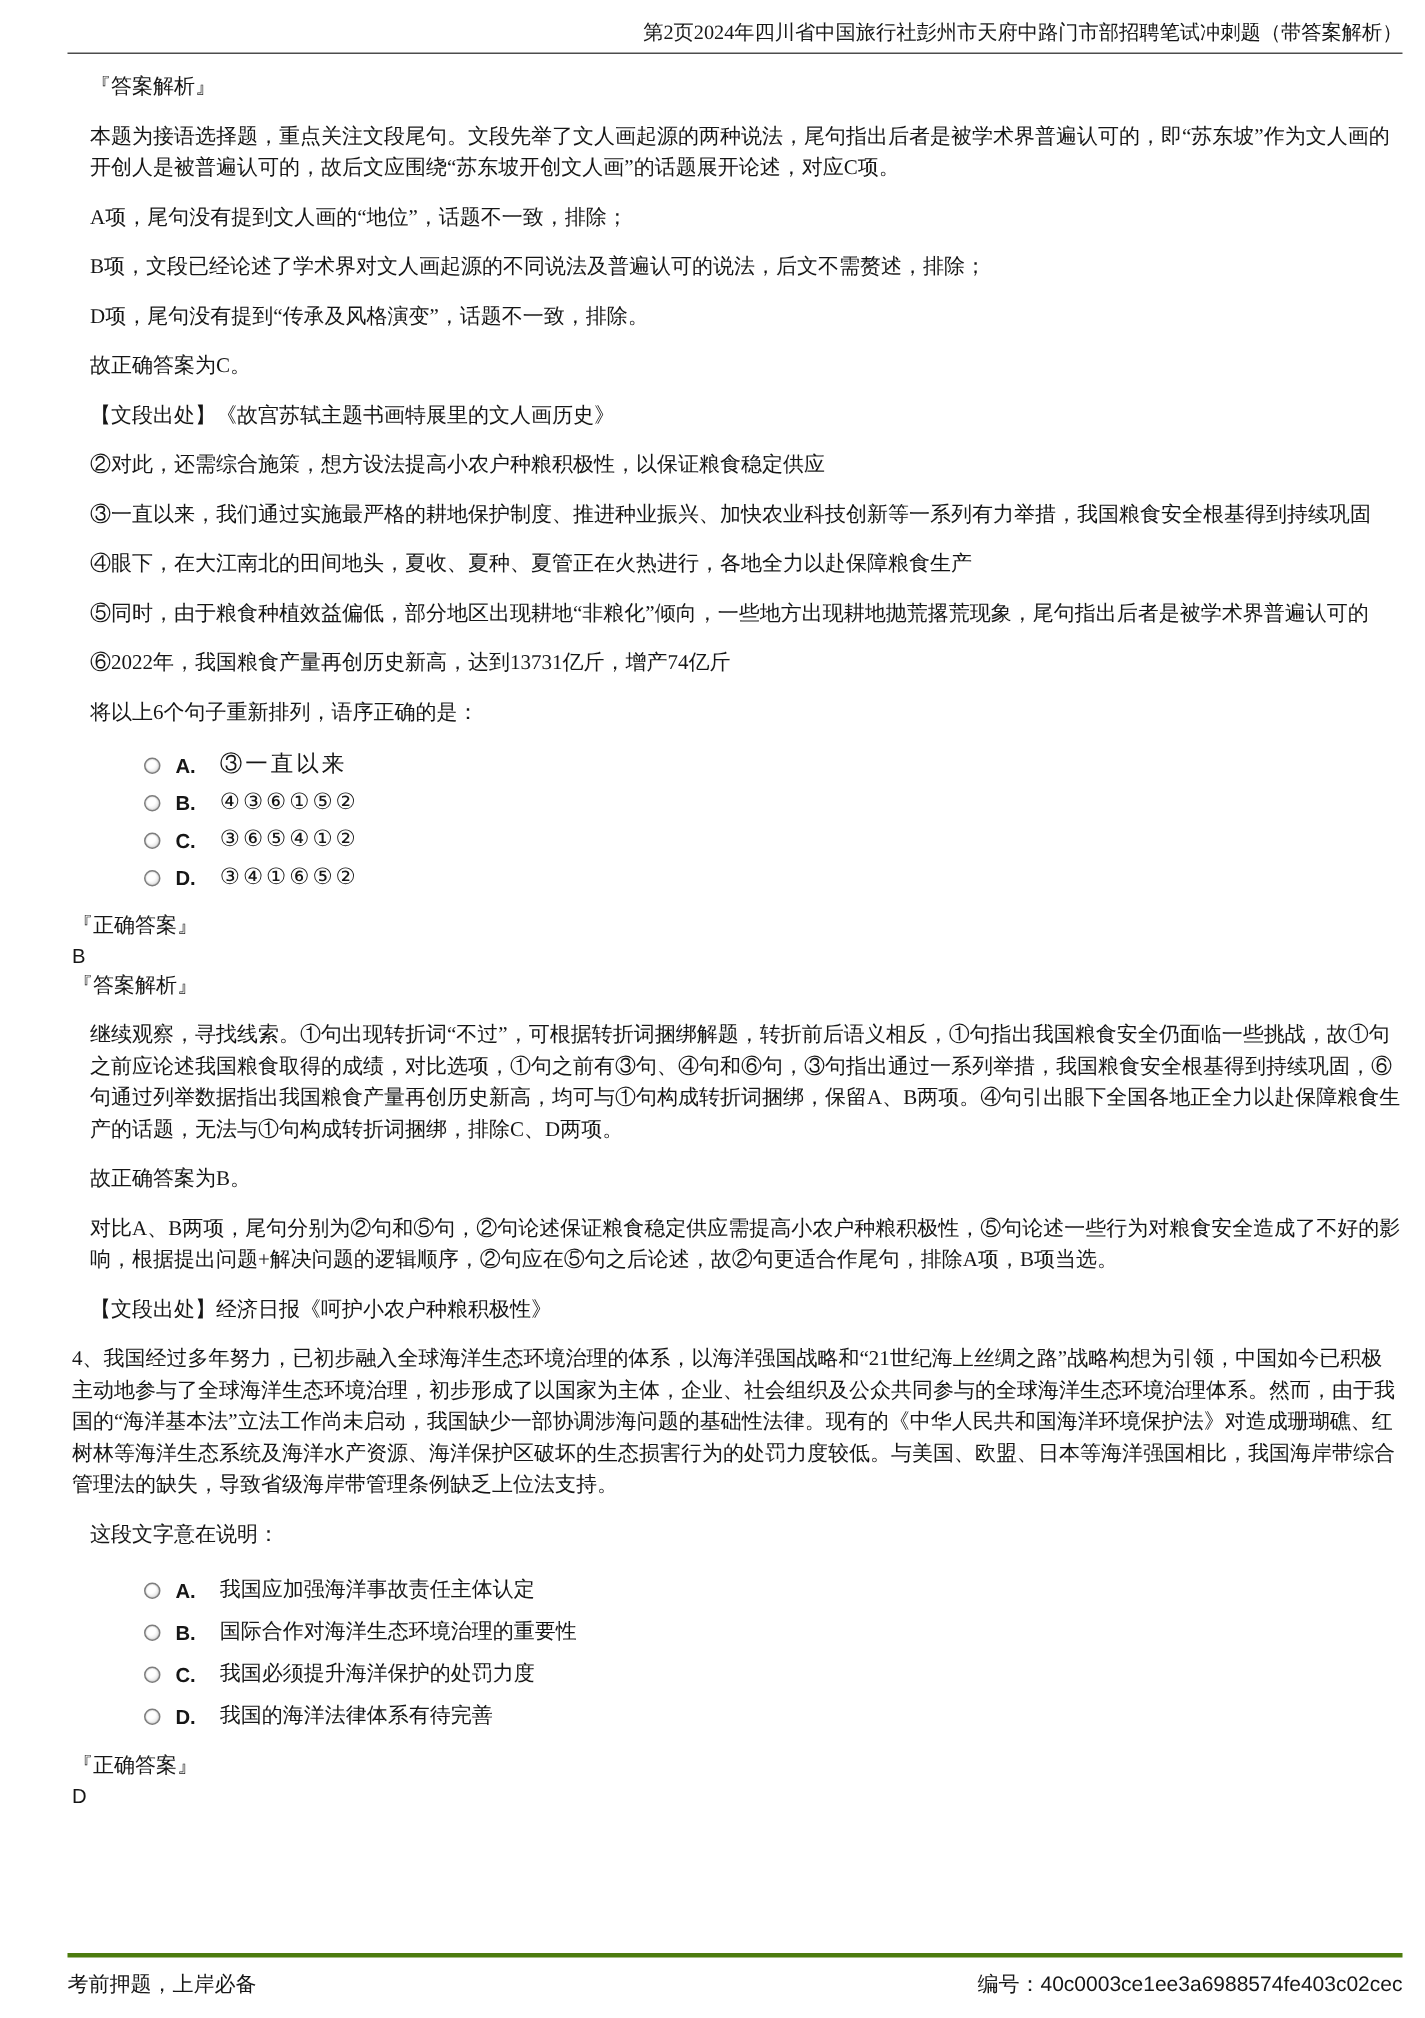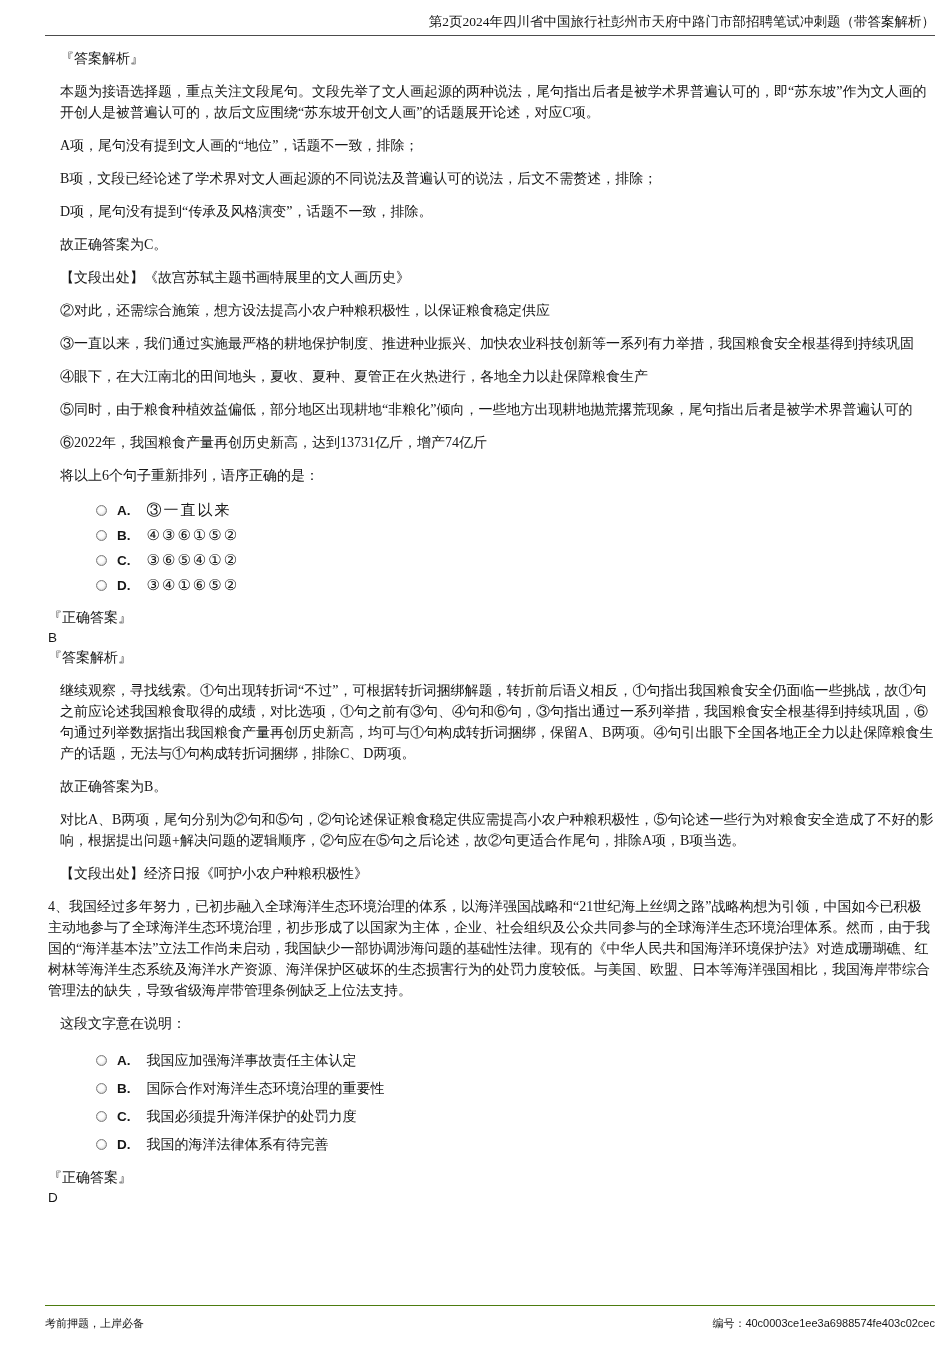--- a/index.html
+++ b/index.html
@@ -35,23 +35,23 @@
     box-shadow:inset 0 0 1px #9a9a9a;
   }
   .opt-label{
     font-family:"Liberation Sans","DejaVu Sans",sans-serif;
     font-weight:700;font-size:13.5px;margin:0 16px 0 10px;
   }
   .seq{letter-spacing:2px;font-size:15px;}
   
   .footer{
     position:absolute;left:45px;right:15px;bottom:12px;
-    border-top:1px solid #4d7c0f;padding-top:8px;
+    border-top:3px solid #4d7c0f;padding-top:8px;
     display:flex;justify-content:space-between;align-items:baseline;
-    font-size:11px;line-height:19px;
+    font-size:14px;line-height:19px;
   }
   .footer .num-value{font-family:"Liberation Sans","DejaVu Sans",sans-serif;}
 </style>
 </head>
 <body>
 
 <div class="page">
 
   <div class="header">
     <span class="page-num">第2页</span>

